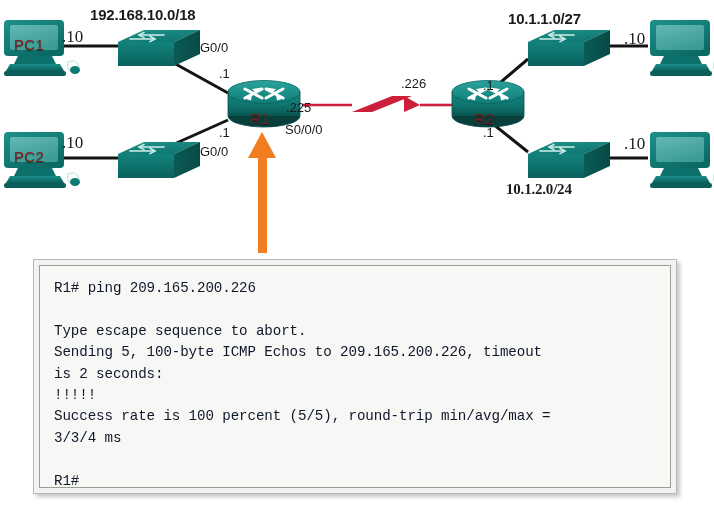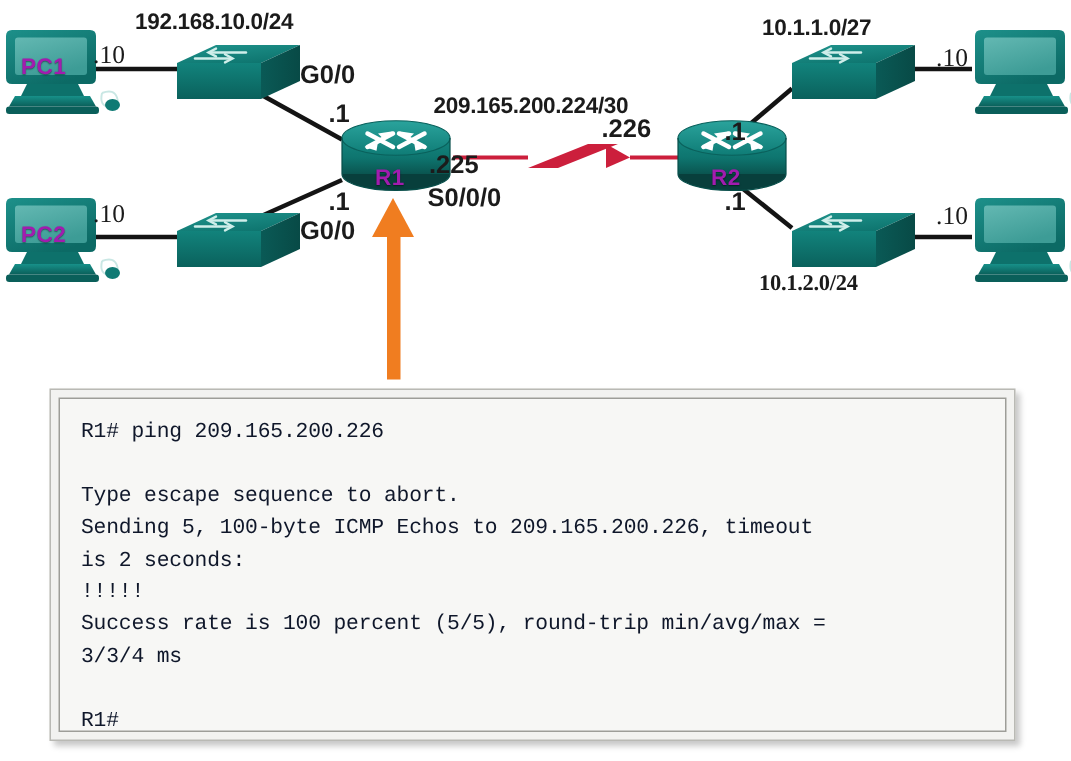--- a/index.html
+++ b/index.html
@@ -33,33 +33,33 @@
     color: #1b1b1b;
     white-space: nowrap;
     line-height: 1;
   }
   .lbl-net {
     font-size: 15px;
     font-weight: bold;
     letter-spacing: -0.2px;
   }
   .lbl-if {
-    font-size: 17px;
-    font-weight: bold;
+    font-size: 13px;
+    font-weight: normal;
   }
   .lbl-host {
     font-size: 17px;
     font-weight: normal;
     font-family: Liberation Serif, serif;
   }
   .dev-name {
     position: absolute;
-    color: #a21caf;
+    color: #7f1d1d;
     font-size: 15px;
-    font-weight: bold;
+    font-weight: normal;
     letter-spacing: 0.3px;
     text-shadow: 0 1px 1px rgba(0,0,0,0.45);
     white-space: nowrap;
   }
 
   
   #cli-box {
     position: absolute;
     left: 33px;
     top: 259px;
@@ -228,24 +228,23 @@
     <g transform="translate(452,80)">
       <use href="#router-glyph"></use>
     </g>
 
     <g>
       <rect x="258" y="155" width="9" height="98" fill="#f07d20"></rect>
       <polygon points="248,158 262,132 276,158" fill="#f07d20"></polygon>
     </g>
   </svg>
 
-  <div class="lbl lbl-net" style="left:90px; top:7px;">192.168.10.0/24</div>
-
-
-  <div class="lbl lbl-net" style="left:289px; top:63px;">209.165.200.224/30</div>
+  <div class="lbl lbl-net" style="left:90px; top:7px;">192.168.10.0/18</div>
+
+
 
   <div class="lbl lbl-net" style="left:508px; top:11px;">10.1.1.0/27</div>
 
   <div class="lbl lbl-net" style="left:506px; top:182px;font-family:Liberation Serif, serif;">10.1.2.0/24</div>
 
   <div class="lbl lbl-host" style="left:62px; top:28px;">.10</div>
 
   <div class="lbl lbl-host" style="left:62px; top:134px;">.10</div>
 
   <div class="lbl lbl-host" style="left:624px; top:30px;">.10</div>

